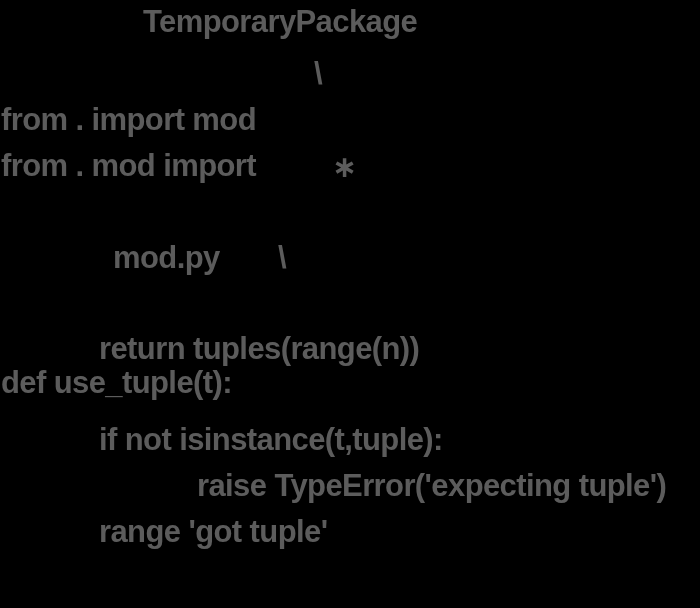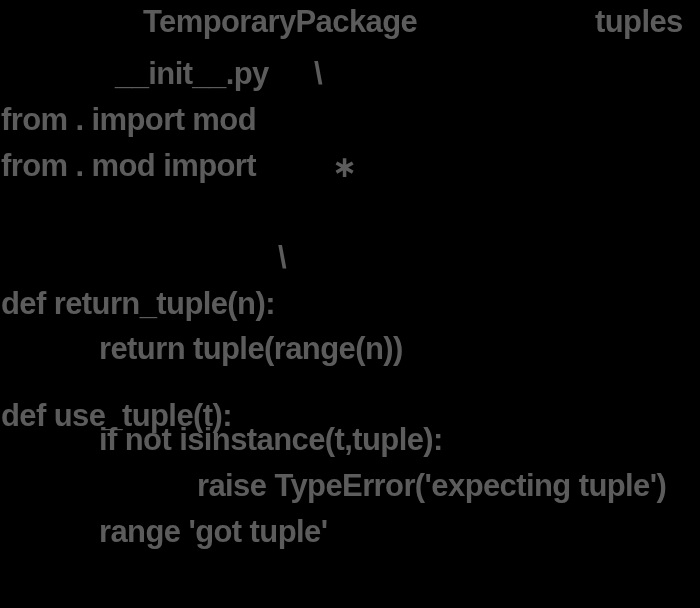--- a/index.html
+++ b/index.html
@@ -21,50 +21,46 @@
   .star { font-size:30px; font-family:"DejaVu Sans",sans-serif; }
   .bslash { letter-spacing:0; }
 </style>
 </head>
 <body>
 
 <div class="canvas">
 
   <div class="line" style="top:-1px">
     <span class="tok" style="left:143px">TemporaryPackage</span>
-    <span class="tok" style="left:595px">tuples</span>
   </div>
 
   <div class="line" style="top:51px">
-    <span class="tok" style="left:115px">__init__.py</span>
     <span class="tok bslash" style="left:314px">\</span>
   </div>
 
   <div class="line" style="top:97px">
     <span class="tok" style="left:1px">from . import mod</span>
   </div>
 
   <div class="line" style="top:143px">
     <span class="tok" style="left:1px">from . mod import</span>
     <span class="tok star" style="left:332px">∗</span>
   </div>
 
   <div class="line" style="top:235px">
+    <span class="tok" style="left:113px">mod.py</span>
     <span class="tok bslash" style="left:278px">\</span>
   </div>
 
-  <div class="line" style="top:281px">
-    <span class="tok" style="left:1px">def return_tuple(n):</span>
+
+  <div class="line" style="top:326px">
+    <span class="tok" style="left:99px">return tuples(range(n))</span>
   </div>
 
-  <div class="line" style="top:326px">
-    <span class="tok" style="left:99px">return tuple(range(n))</span>
-  </div>
-
-  <div class="line" style="top:393px">
+  <div class="line" style="top:360px">
     <span class="tok" style="left:1px">def use_tuple(t):</span>
   </div>
 
   <div class="line" style="top:417px">
     <span class="tok" style="left:99px">if not isinstance(t,tuple):</span>
   </div>
 
   <div class="line" style="top:463px">
     <span class="tok" style="left:197px">raise TypeError('expecting tuple')</span>
   </div>

